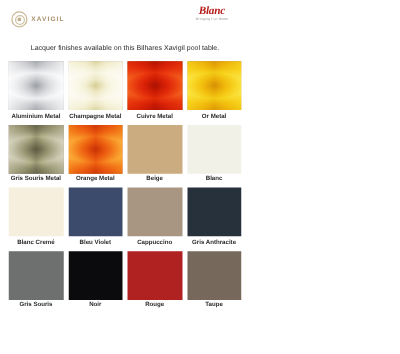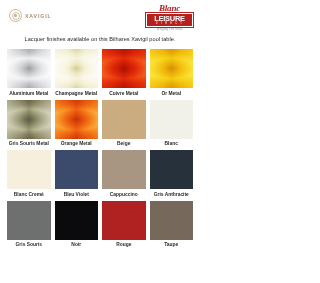--- a/index.html
+++ b/index.html
@@ -112,24 +112,20 @@
 
   <div class="brand-logo">
     <span class="brand-mark">
       <span class="inner"></span>
     </span>
     <span class="brand-name">XAVIGIL</span>
   </div>
 
   <div class="hld-logo">
     <div class="hld-home">Blanc</div>
-    <div class="hld-badge">
-      <div class="hld-leisure">LEISURE</div>
-      <div class="hld-direct">D I R E C T</div>
-    </div>
     <div class="hld-tag">Bringing Fun Home</div>
   </div>
 
 </div>
 
 <div class="caption">Lacquer finishes available on this Bilhares Xavigil pool table.</div>
 
 <div class="grid">
     <div class="cell">
       <div class="swatch" style="background: radial-gradient(120% 55%, rgb(142, 144, 147) 0%, rgb(185, 186, 188) 22%, rgb(233, 234, 236) 48%, rgb(185, 186, 188) 70%, rgb(142, 144, 147) 100%), linear-gradient(90deg, rgb(233, 234, 236) 0%, rgb(185, 186, 188) 30%, rgb(142, 144, 147) 50%, rgb(185, 186, 188) 70%, rgb(233, 234, 236) 100%); background-blend-mode: overlay;"></div>

